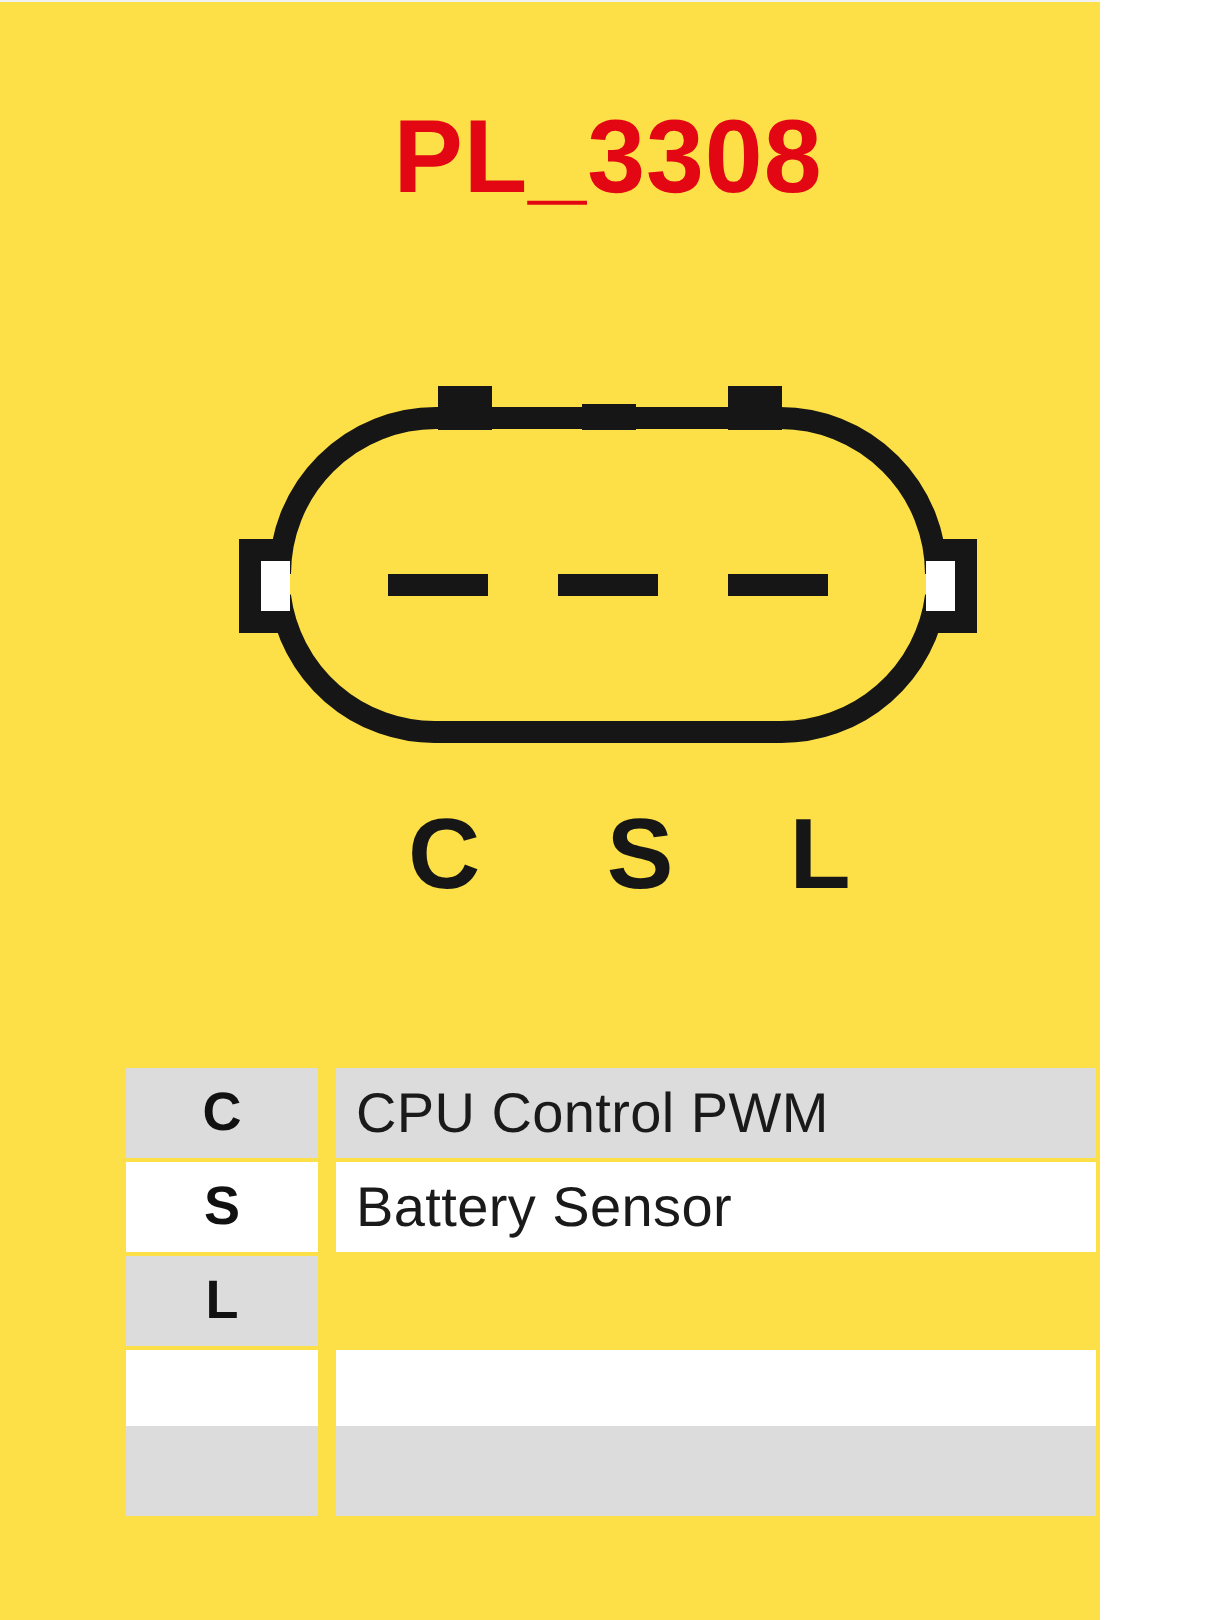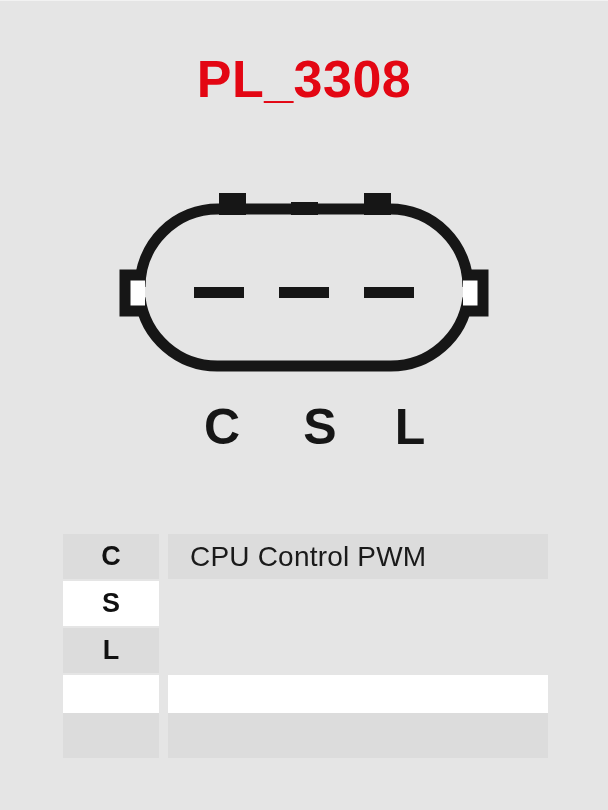--- a/index.html
+++ b/index.html
@@ -9,25 +9,25 @@
   body {
     width: 608px;
     height: 810px;
     background: #ffffff;
     font-family: "Liberation Sans", sans-serif;
     position: relative;
     overflow: hidden;
   }
   .page {
     position: relative;
-    width: 608px;
+    width: 550px;
     height: 810px;
     box-sizing: border-box;
     border-top: 1px solid #f2f2f2;
-    background: #e5e5e5;
+    background: #fde047;
   }
 
   
   .title {
     position: absolute;
     top: 52px;
     left: 0;
     width: 608px;
     text-align: center;
     color: #e30613;
@@ -103,21 +103,21 @@
     font-weight: bold;
     font-size: 27px;
     color: #111111;
     box-sizing: border-box;
   }
   .legend-val {
     flex: 1 1 auto;
     margin-left: 9px;
     display: flex;
     align-items: center;
-    padding-left: 22px;
+    padding-left: 10px;
     font-family: "Liberation Sans", sans-serif;
     font-weight: normal;
     font-size: 28px;
     color: #1a1a1a;
     box-sizing: border-box;
     letter-spacing: 0.2px;
   }
   .shaded .legend-key,
   .shaded .legend-val {
     background: #dcdcdc;
@@ -187,20 +187,21 @@
 
   <div class="legend">
 
     <div class="legend-row shaded">
       <div class="legend-key">C</div>
       <div class="legend-val">CPU Control PWM</div>
     </div>
 
     <div class="legend-row plain">
       <div class="legend-key">S</div>
+      <div class="legend-val">Battery Sensor</div>
     </div>
 
     <div class="legend-row shaded">
       <div class="legend-key">L</div>
     </div>
 
     <div class="legend-row spacer plain">
       <div class="legend-key"></div>
       <div class="legend-val"></div>
     </div>

